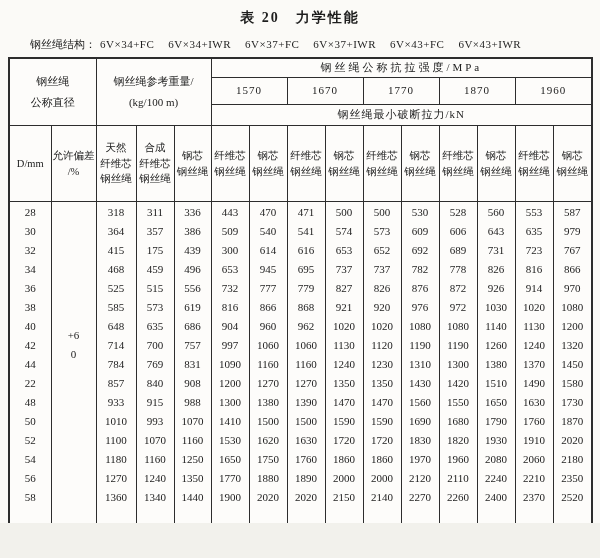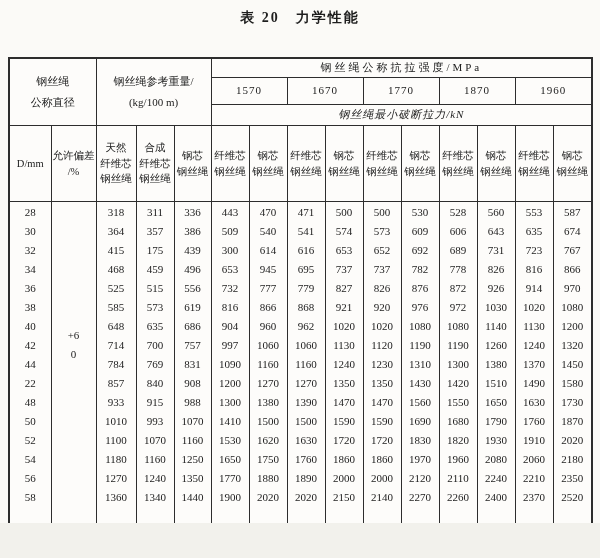--- a/index.html
+++ b/index.html
@@ -44,21 +44,21 @@
     overflow:hidden;
   }
   thead td{
     border:1px solid #2d2d2d;
     white-space:pre-line;
     line-height:1.6;
   }
   td.group-cell{font-size:12px;line-height:1.9;}
   td.strength-cell{height:18px;letter-spacing:3px;font-size:11.5px;}
   td.grade-cell{height:26px;letter-spacing:1px;}
-  td.kn-cell{height:20px;letter-spacing:1px;font-style:italic;}
+  td.kn-cell{height:20px;letter-spacing:1px;}
   tr.collabel-row td{height:75px;font-size:10.5px;line-height:1.5;}
   tbody td{
     border-left:1px solid #2d2d2d;
     border-right:1px solid #2d2d2d;
     border-top:none;border-bottom:none;
     height:19px;
     font-size:11px;
   }
   tbody td.tol{
     white-space:pre-line;
@@ -72,20 +72,23 @@
     background:#f2f1ec;
   }
 </style>
 </head>
 <body>
 
 <div class="page">
 
   <div class="doc-title">表 20　力学性能</div>
 
+  <div class="structure-note">
+    <span class="label">钢丝绳结构：</span><span id="structure-list"><span class="item">6V×34+FC</span><span class="item">6V×34+IWR</span><span class="item">6V×37+FC</span><span class="item">6V×37+IWR</span><span class="item">6V×43+FC</span><span class="item">6V×43+IWR</span></span>
+  </div>
 
   <table class="props">
     <colgroup>
       <col style="width:42px">
         <col style="width:45px">
       <col style="width:40px">
         <col style="width:38px">
         <col style="width:37px">
       <col style="width:38px">
         <col style="width:38px">
@@ -176,21 +179,21 @@
           <td>386</td>
           <td>509</td>
           <td>540</td>
           <td>541</td>
           <td>574</td>
           <td>573</td>
           <td>609</td>
           <td>606</td>
           <td>643</td>
           <td>635</td>
-          <td>674</td>
+          <td>979</td>
         </tr>
         <tr>
           <td>32</td>
           <td>415</td>
           <td>175</td>
           <td>439</td>
           <td>300</td>
           <td>614</td>
           <td>616</td>
           <td>653</td>

